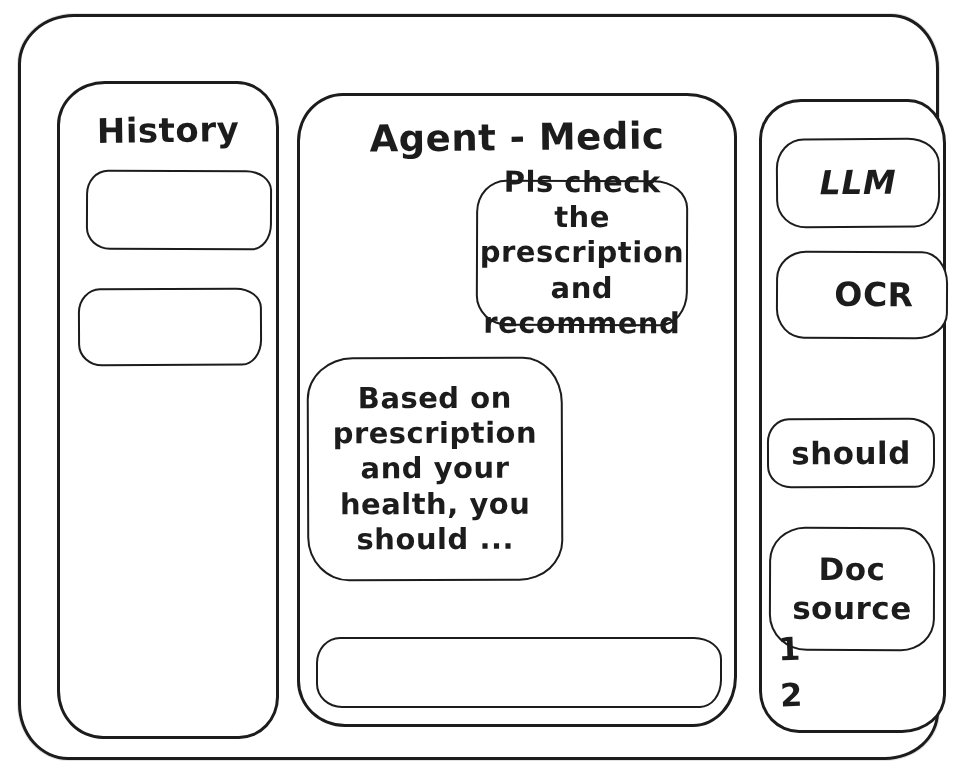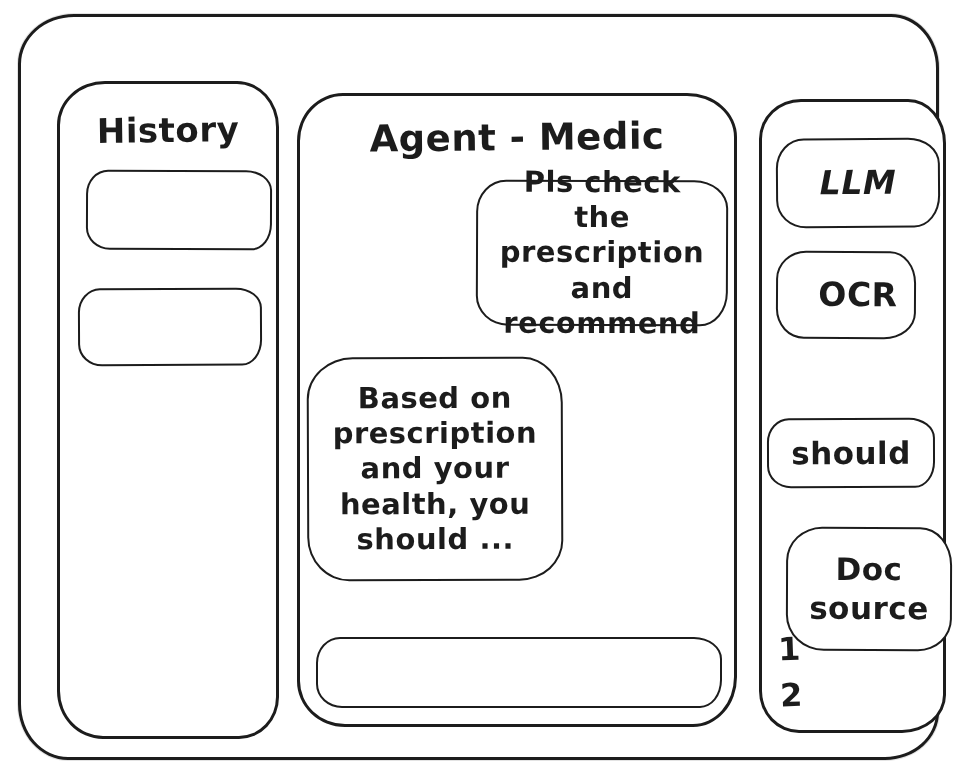--- a/index.html
+++ b/index.html
@@ -78,21 +78,21 @@
   }
   .bubble{
     position:absolute;
     display:flex;align-items:center;justify-content:center;
     text-align:center;
     font-size:29px;
     line-height:1.22;
     padding:10px 14px;
   }
   .bubble.user{
-    left:176px;top:84px;width:252px;height:146px;
+    left:176px;top:84px;width:212px;height:146px;
     border-radius:30px 34px 28px 32px / 32px 28px 34px 30px;
     transform:rotate(0.2deg);
   }
   .bubble.agent{
     left:7px;top:261px;width:256px;height:224px;
     border-radius:46px 40px 44px 42px / 42px 46px 40px 44px;
     transform:rotate(-0.2deg);
   }
   .chat-input{
     position:absolute;
@@ -118,33 +118,33 @@
     cursor:pointer;
     line-height:1.25;
   }
   .tool-btn.llm{
     left:14px;top:36px;width:164px;height:90px;
     border-radius:28px 32px 26px 30px / 30px 26px 32px 28px;
     transform:rotate(-0.4deg);
     font-style:italic;
   }
   .tool-btn.ocr{
-    left:14px;top:149px;width:140px;height:88px;
+    left:14px;top:149px;width:172px;height:88px;
     border-radius:30px 26px 32px 28px / 28px 32px 26px 30px;
     transform:rotate(0.3deg);
     padding-left:24px;
   }
   .tool-btn.params{
     left:5px;top:316px;width:168px;height:70px;
     border-radius:22px 26px 20px 24px / 24px 20px 26px 22px;
     font-size:31px;
     transform:rotate(-0.2deg);
   }
   .tool-btn.docsource{
-    left:24px;top:425px;width:166px;height:124px;
+    left:7px;top:425px;width:166px;height:124px;
     border-radius:36px 32px 34px 38px / 34px 38px 32px 36px;
     font-size:31px;
     padding:4px 26px;
     transform:rotate(0.2deg);
   }
   .doc-item{
     position:absolute;
     font-size:32px;
     cursor:pointer;
     transform:rotate(-2deg);

